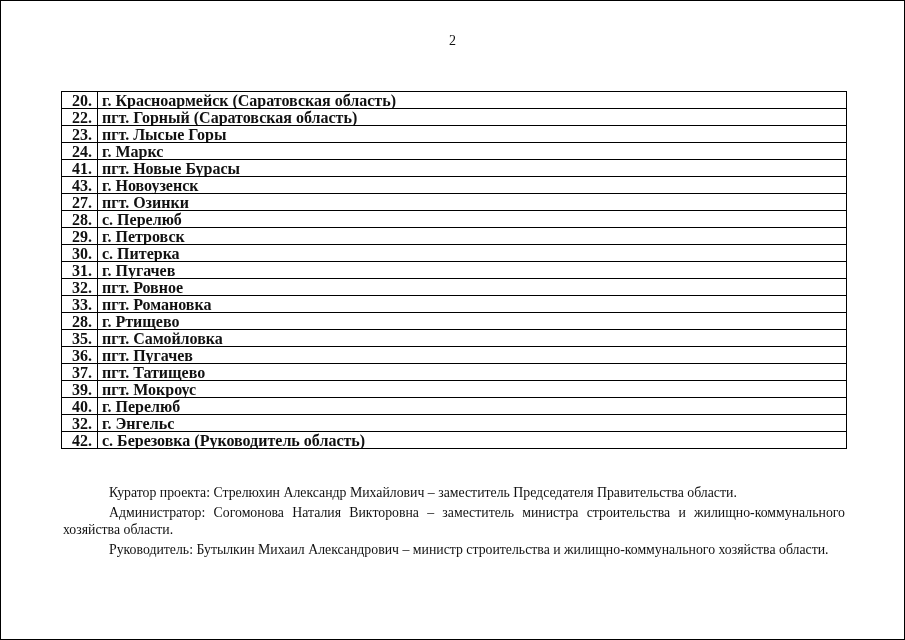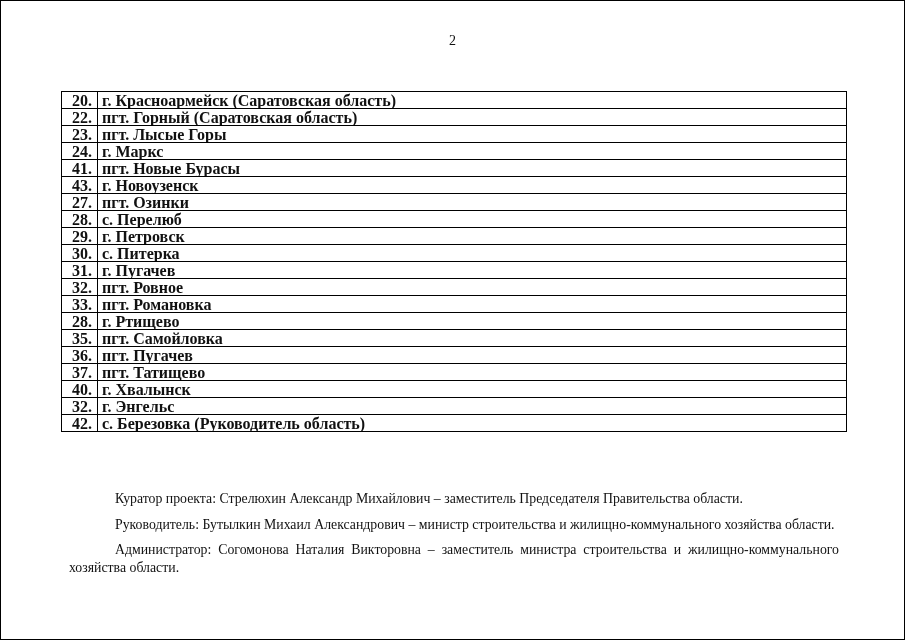--- a/index.html
+++ b/index.html
@@ -48,21 +48,21 @@
     text-align: right;
     padding-right: 5px;
   }
   .paragraphs {
     position: absolute;
     left: 60px;
     top: 481px;
     width: 786px;
   }
   .paragraphs p {
-    margin: 8px;
+    margin: 2px;
     font-size: 13.8px;
     line-height: 17.5px;
     text-align: justify;
     text-indent: 46px;
   }
 </style>
 </head>
 <body>
 
 <div class="sheet">
@@ -152,37 +152,41 @@
           <td class="num">36.</td>
           <td class="name">пгт. Пугачев</td>
         </tr>
 
         <tr>
           <td class="num">37.</td>
           <td class="name">пгт. Татищево</td>
         </tr>
 
 
+        <tr>
+          <td class="num">39.</td>
+          <td class="name">пгт. Мокроус</td>
+        </tr>
 
         <tr>
           <td class="num">40.</td>
-          <td class="name">г. Хвалынск</td>
+          <td class="name">г. Перелюб</td>
         </tr>
 
         <tr>
           <td class="num">32.</td>
           <td class="name">г. Энгельс</td>
         </tr>
 
         <tr>
           <td class="num">42.</td>
           <td class="name">с. Березовка (Руководитель область)</td>
         </tr>
       </tbody>
   </table>
 
   <div class="paragraphs">
     <p>Куратор проекта: Стрелюхин Александр Михайлович – заместитель Председателя Правительства области.</p>
+    <p>Администратор: Согомонова Наталия Викторовна – заместитель министра строительства и жилищно-коммунального хозяйства области.</p>
     <p>Руководитель: Бутылкин Михаил Александрович – министр строительства и жилищно-коммунального хозяйства области.</p>
-    <p>Администратор: Согомонова Наталия Викторовна – заместитель министра строительства и жилищно-коммунального хозяйства области.</p>
   </div>
 
 </div>
 
 </body></html>

